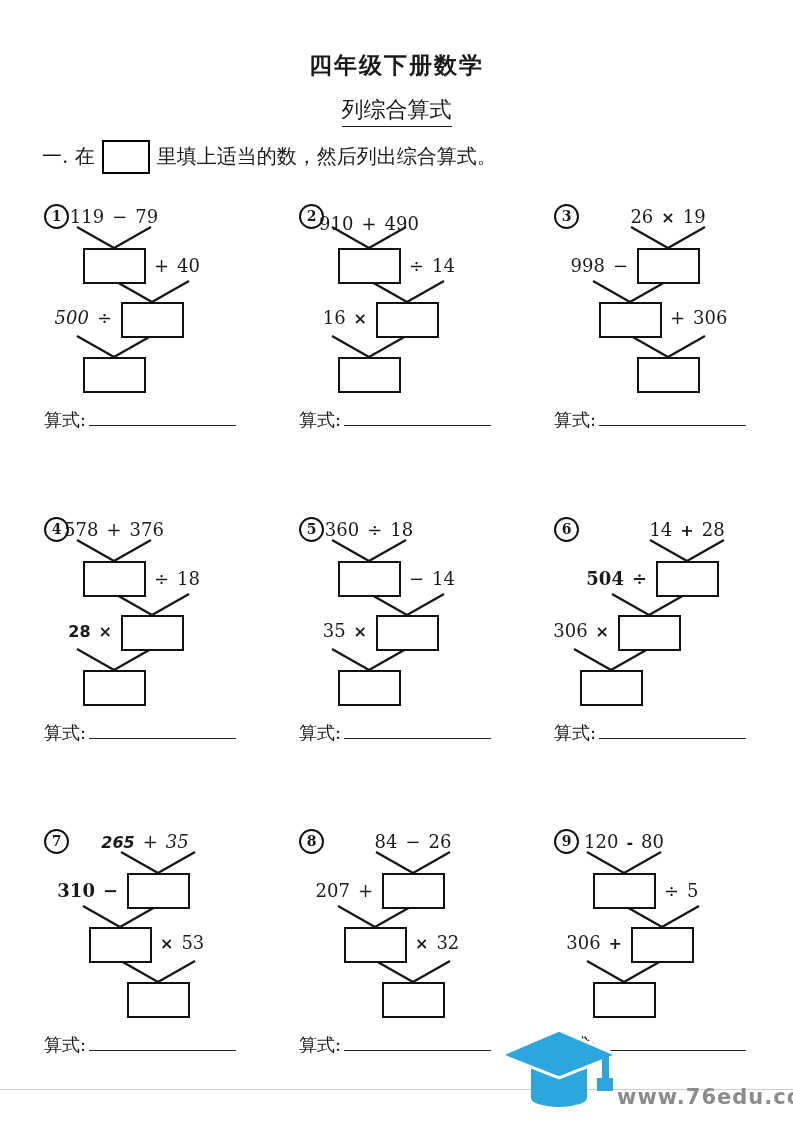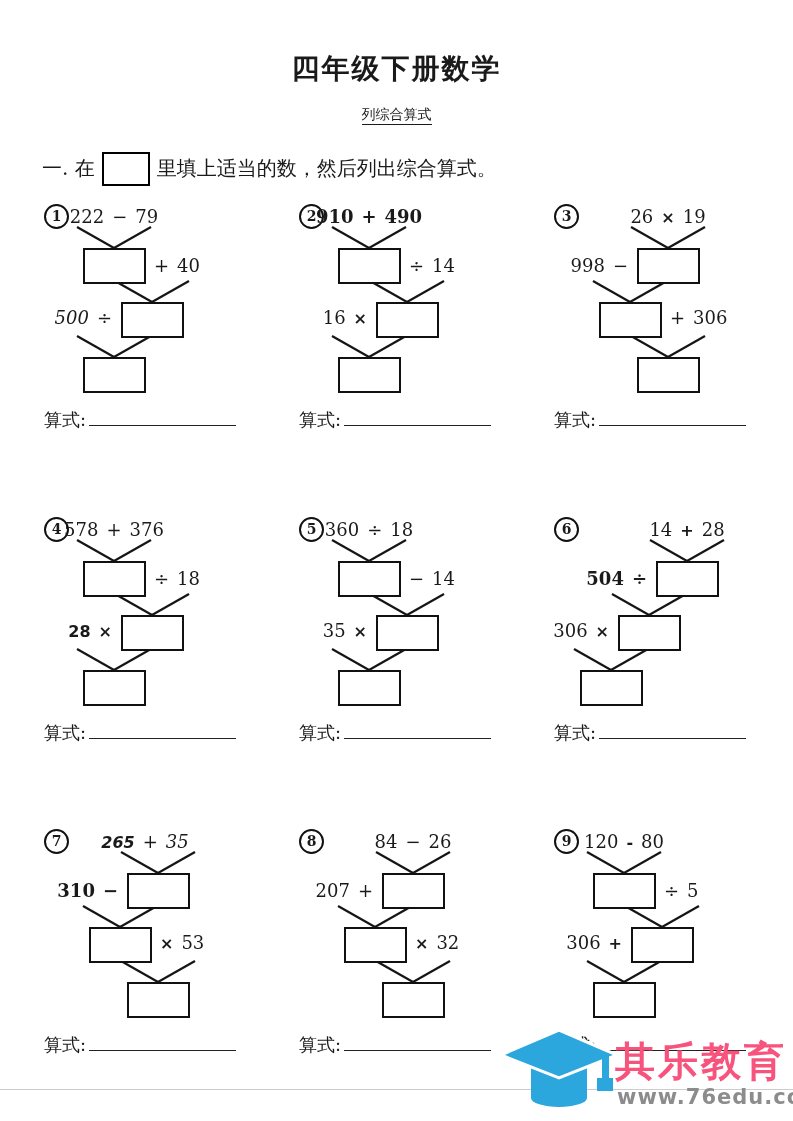--- a/index.html
+++ b/index.html
@@ -1,22 +1,22 @@
 <!DOCTYPE html>
 <html><head>
 <meta charset="utf-8">
 <style>
   html,body{margin:0;padding:0;background:#ffffff;}
   .page{position:relative;width:793px;height:1121px;background:#ffffff;overflow:hidden;
         font-family:"DejaVu Serif","Liberation Serif",serif;color:#1a1a1a;}
   .title{position:absolute;top:50px;left:0;width:100%;text-align:center;
-         font-size:28px;font-weight:bold;letter-spacing:2px;}
-  .subtitle{position:absolute;top:106px;left:0;width:100%;text-align:center;font-size:14px;}
+         font-size:23px;font-weight:bold;letter-spacing:2px;}
+  .subtitle{position:absolute;top:95px;left:0;width:100%;text-align:center;font-size:22px;font-family:Liberation Mono, monospace;}
   .subtitle span{border-bottom:1.5px solid #1a1a1a;padding-bottom:2px;}
-  .instruction{position:absolute;top:152px;left:42px;font-size:20px;white-space:nowrap;}
+  .instruction{position:absolute;top:140px;left:42px;font-size:20px;white-space:nowrap;}
   .inl-box{display:inline-block;width:44px;height:30px;border:2px solid #000;
            vertical-align:-11px;margin:0 7px;background:#fff;}
   .cell{position:absolute;width:252px;height:252px;}
   .cell svg{position:absolute;left:0;top:0;}
   .abox{position:absolute;width:59px;height:32px;border:2px solid #111;background:#fff;}
   .circ{position:absolute;width:21px;height:21px;border:2px solid #111;border-radius:50%;
         font-size:14px;line-height:21px;text-align:center;font-weight:bold;}
   .expr{position:absolute;transform:translate(-50%,-50%);font-size:18px;white-space:nowrap;}
   .slabel{position:absolute;font-size:18px;white-space:nowrap;}
   .slabel.right{transform:translate(0,-50%);}
@@ -52,39 +52,39 @@
       <div class="cell" style="left: 30px; top: 195px;">
         <svg width="252" height="252">
           <line x1="47" y1="32" x2="84" y2="53" stroke="#151515" stroke-width="2.2"></line>
           <line x1="121" y1="32" x2="84" y2="53" stroke="#151515" stroke-width="2.2"></line>
           <line x1="85" y1="86" x2="122" y2="107" stroke="#151515" stroke-width="2.2"></line>
           <line x1="159" y1="86" x2="122" y2="107" stroke="#151515" stroke-width="2.2"></line>
           <line x1="47" y1="141" x2="84" y2="162" stroke="#151515" stroke-width="2.2"></line>
           <line x1="121" y1="141" x2="84" y2="162" stroke="#151515" stroke-width="2.2"></line>
         </svg>
         <div class="circ" style="left: 14px; top: 9px;">1</div>
-        <div class="expr" style="left: 84px; top: 21px;"><span class="tok">222</span><span class="tok">−</span><span class="tok">79</span></div>
+        <div class="expr" style="left: 84px; top: 21px;"><span class="tok">119</span><span class="tok">−</span><span class="tok">79</span></div>
         <div class="abox" style="left: 53px; top: 53px;"></div>
         <div class="abox" style="left: 91px; top: 107px;"></div>
         <div class="abox" style="left: 53px; top: 162px;"></div>
         <div class="slabel right" style="top: 70px; left: 120px;"><span class="tok">+</span><span class="tok">40</span></div>
         <div class="slabel left" style="top: 122px; left: 86px; font-style: italic;"><span class="tok">500</span><span class="tok">÷</span></div>
         <div class="suanshi" style="left: 14px; top: 212px;"><span>算式:</span><span class="blank"></span></div>
       </div>
       <div class="cell" style="left: 285px; top: 195px;">
         <svg width="252" height="252">
           <line x1="47" y1="32" x2="84" y2="53" stroke="#151515" stroke-width="2.2"></line>
           <line x1="121" y1="32" x2="84" y2="53" stroke="#151515" stroke-width="2.2"></line>
           <line x1="85" y1="86" x2="122" y2="107" stroke="#151515" stroke-width="2.2"></line>
           <line x1="159" y1="86" x2="122" y2="107" stroke="#151515" stroke-width="2.2"></line>
           <line x1="47" y1="141" x2="84" y2="162" stroke="#151515" stroke-width="2.2"></line>
           <line x1="121" y1="141" x2="84" y2="162" stroke="#151515" stroke-width="2.2"></line>
         </svg>
         <div class="circ" style="left: 14px; top: 9px;">2</div>
-        <div class="expr" style="left: 84px; top: 21px; font-weight: bold;"><span class="tok">910</span><span class="tok">+</span><span class="tok">490</span></div>
+        <div class="expr" style="left: 84px; top: 28px;"><span class="tok">910</span><span class="tok">+</span><span class="tok">490</span></div>
         <div class="abox" style="left: 53px; top: 53px;"></div>
         <div class="abox" style="left: 91px; top: 107px;"></div>
         <div class="abox" style="left: 53px; top: 162px;"></div>
         <div class="slabel right" style="top: 70px; left: 120px;"><span class="tok">÷</span><span class="tok">14</span></div>
         <div class="slabel left" style="top: 122px; left: 86px;"><span class="tok">16</span><span class="tok bs">×</span></div>
         <div class="suanshi" style="left: 14px; top: 212px;"><span>算式:</span><span class="blank"></span></div>
       </div>
       <div class="cell" style="left: 540px; top: 195px;">
         <svg width="252" height="252">
           <line x1="91" y1="32" x2="128" y2="53" stroke="#151515" stroke-width="2.2"></line>
@@ -218,17 +218,16 @@
   <div class="logo">
     <svg width="122" height="93" viewBox="0 0 122 93">
       <g id="cap-group">
         <rect x="34" y="38" width="56" height="32" class="capfill" fill="#2ba7de"></rect>
         <ellipse cx="62" cy="70" rx="28" ry="9" class="capfill" fill="#2ba7de"></ellipse>
         <polygon points="62,2 120,27 62,50 4,27" class="capfill" stroke="#ffffff" stroke-width="3" fill="#2ba7de"></polygon>
         <rect x="105" y="28" width="7" height="23" class="capfill" fill="#2ba7de"></rect>
         <rect x="100" y="50" width="16" height="13" class="capfill" fill="#2ba7de"></rect>
       </g>
     </svg>
-    <div class="brand" style="color: rgb(248, 83, 125);">其乐教育</div>
     <div class="site" style="color: rgb(140, 140, 140);">www.76edu.com</div>
   </div>
 
 </div>
 
 </body></html>

